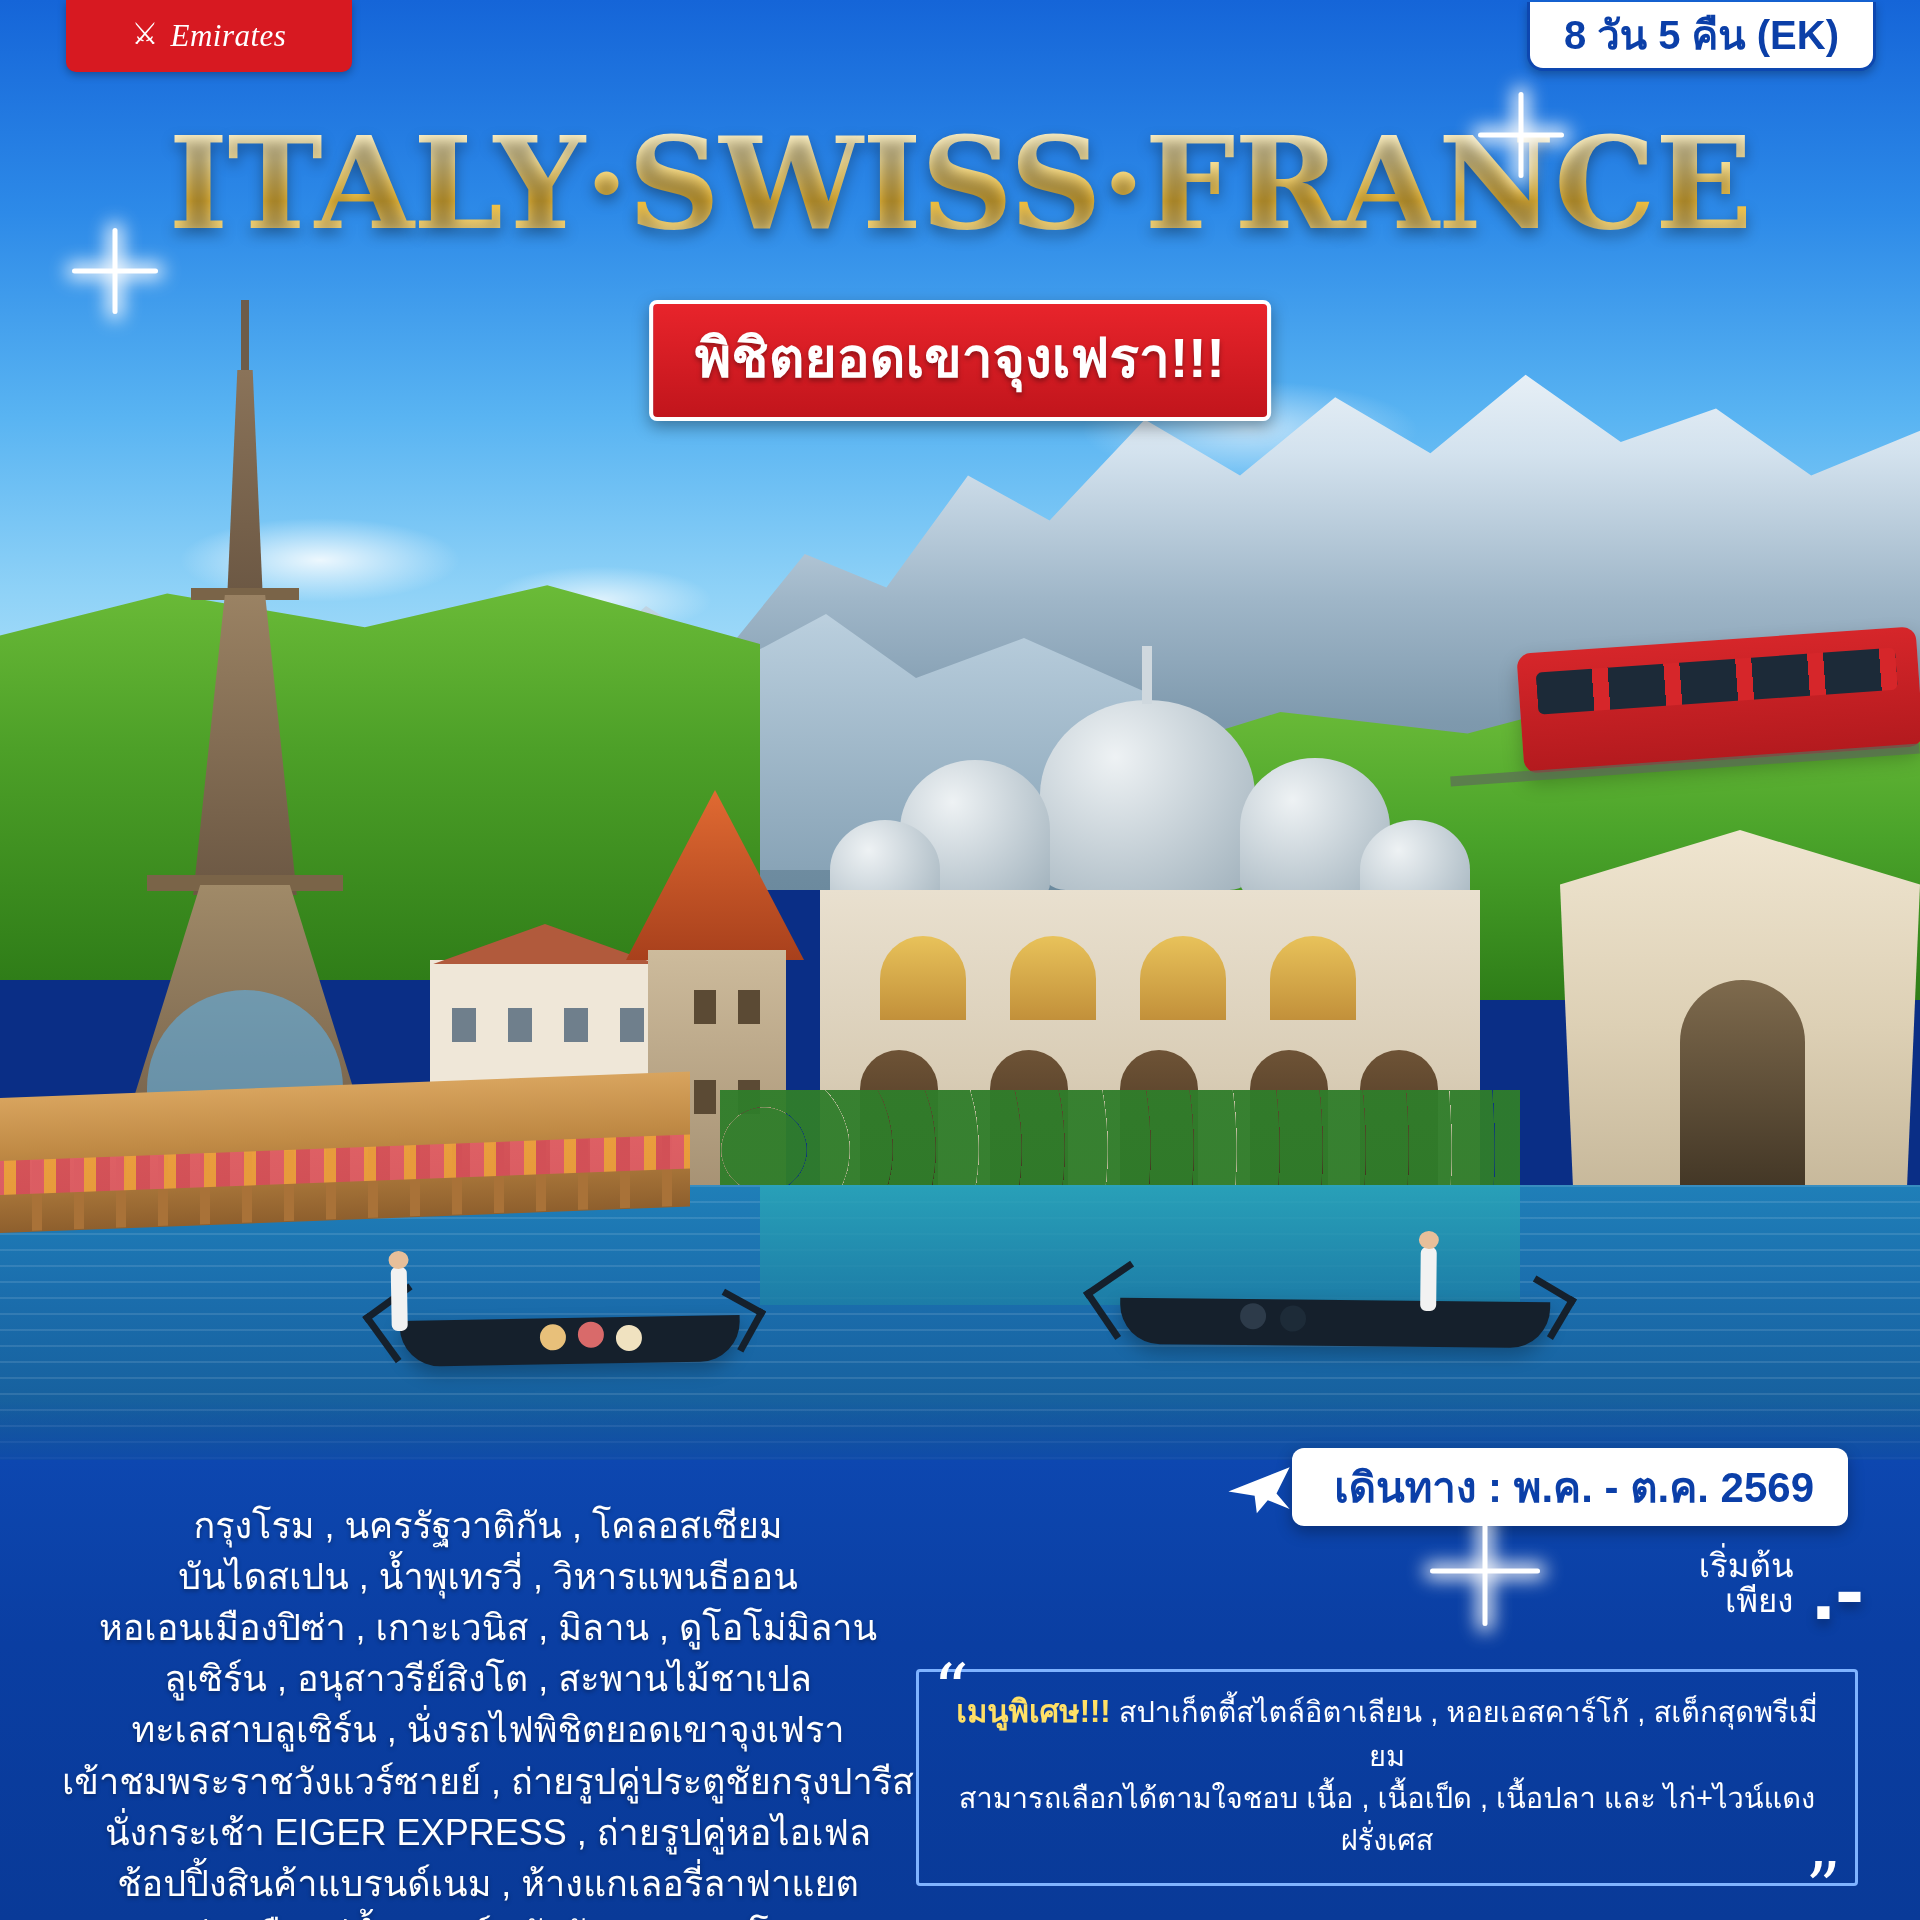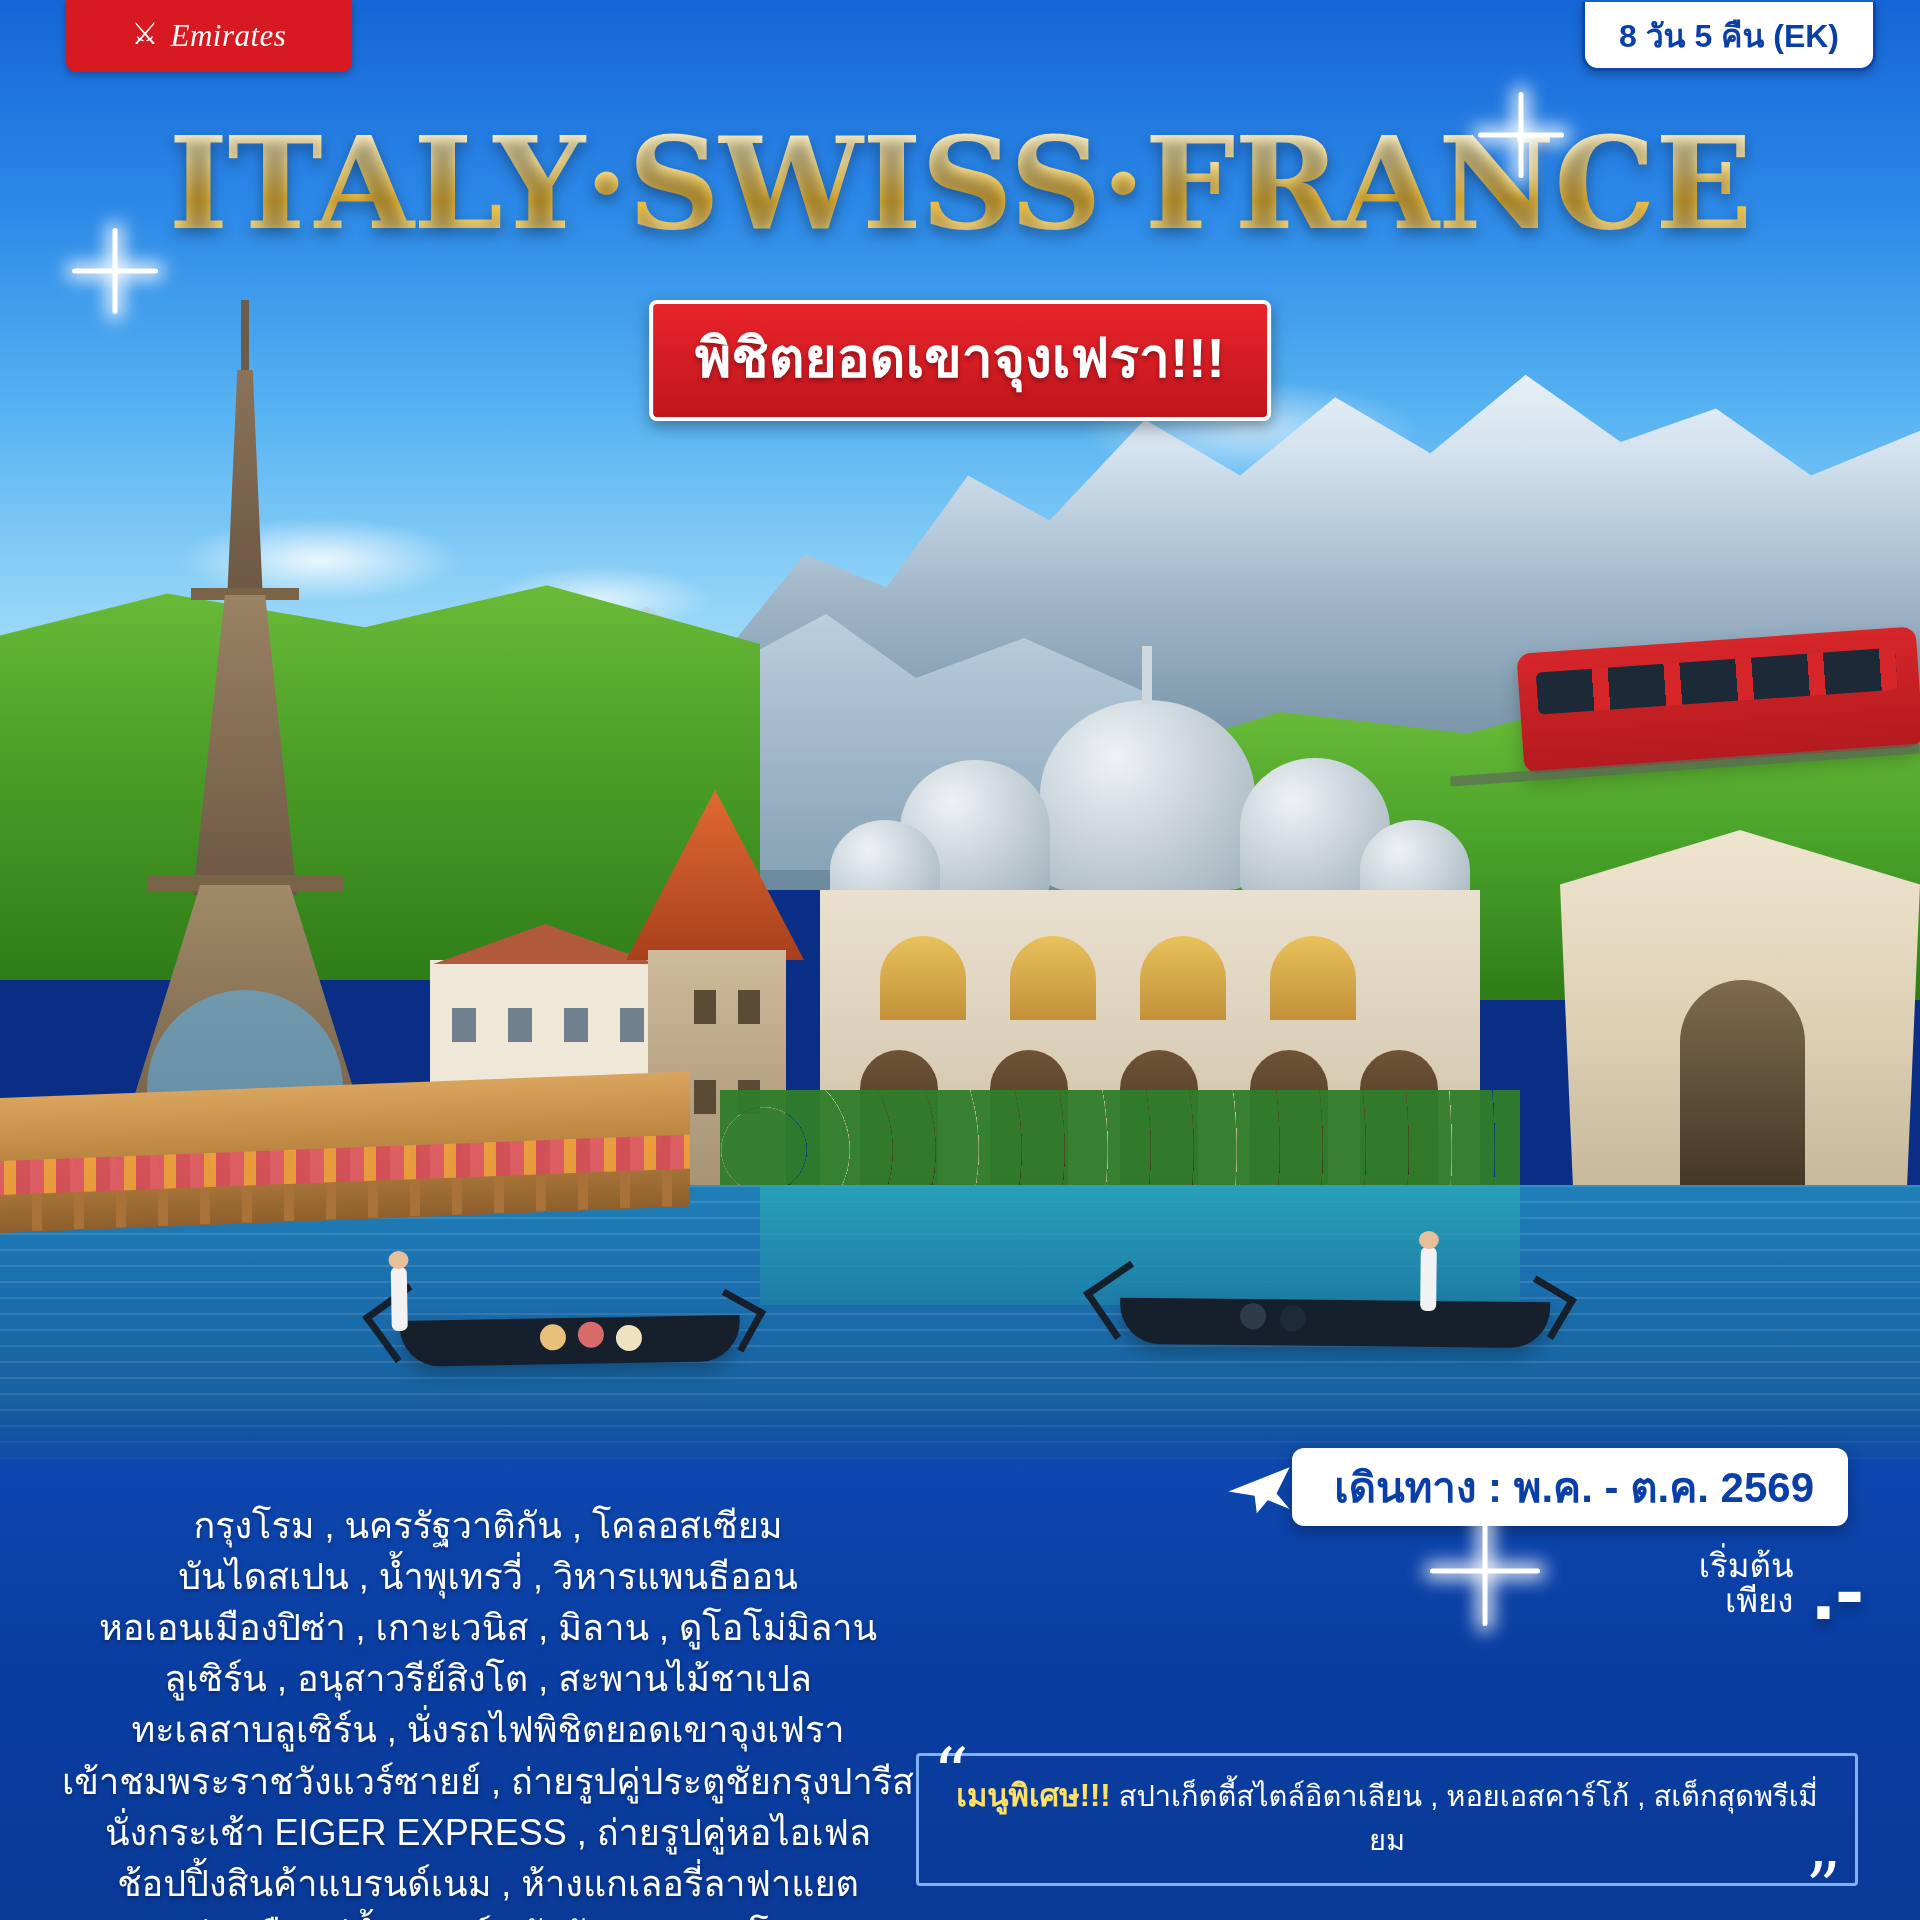--- a/index.html
+++ b/index.html
@@ -175,21 +175,21 @@
     box-shadow:0 3px 8px rgba(0,0,0,.3);
   }
   .emirates-badge .cal{font-family:"DejaVu Serif", serif;color:#fff;font-size:30px;line-height:1;transform:translateY(-2px);}
   .emirates-badge .nm{color:#fff;font-size:31px;font-family:"Liberation Serif", serif;letter-spacing:.5px;font-style:italic;}
 
   .days-badge{
     position:absolute;right:44px;top:2px;height:66px;padding:0 34px;background:#fff;border-radius:0 0 16px 16px;
     display:flex;align-items:center;justify-content:center;border:3px solid #0d47b0;border-top:none;
     box-shadow:0 4px 10px rgba(0,0,0,.28);
   }
-  .days-badge span{color:#0b3fa8;font-size:32px;font-weight:bold;}
+  .days-badge span{color:#0b3fa8;font-size:40px;font-weight:bold;}
 
   
   .title{
     position:absolute;left:0;top:108px;width:1920px;text-align:center;
     font-family:"DejaVu Serif", serif;font-weight:bold;font-size:128px;letter-spacing:-1px;
     background:linear-gradient(180deg,#fffef0 0%, #ffe9a0 35%, #f7c33c 62%, #fff7cf 100%);
     -webkit-background-clip:text;background-clip:text;color:transparent;
     text-shadow:0 6px 14px rgba(0,0,0,.35);
     white-space:nowrap;
   }
@@ -376,15 +376,16 @@
     <div class="price-suffix">.-</div>
   </div>
 
   <div class="menu-box">
     <span class="q1">“</span>
     <span class="q2">”</span>
     <div class="menu-line">
       <b>เมนูพิเศษ!!!</b>
       <span>สปาเก็ตตี้สไตล์อิตาเลียน , หอยเอสคาร์โก้ , สเต็กสุดพรีเมี่ยม</span>
     </div>
+    <div class="menu-line">สามารถเลือกได้ตามใจชอบ เนื้อ , เนื้อเป็ด , เนื้อปลา และ ไก่+ไวน์แดงฝรั่งเศส</div>
   </div>
 
 </div>
 
 </body></html>

